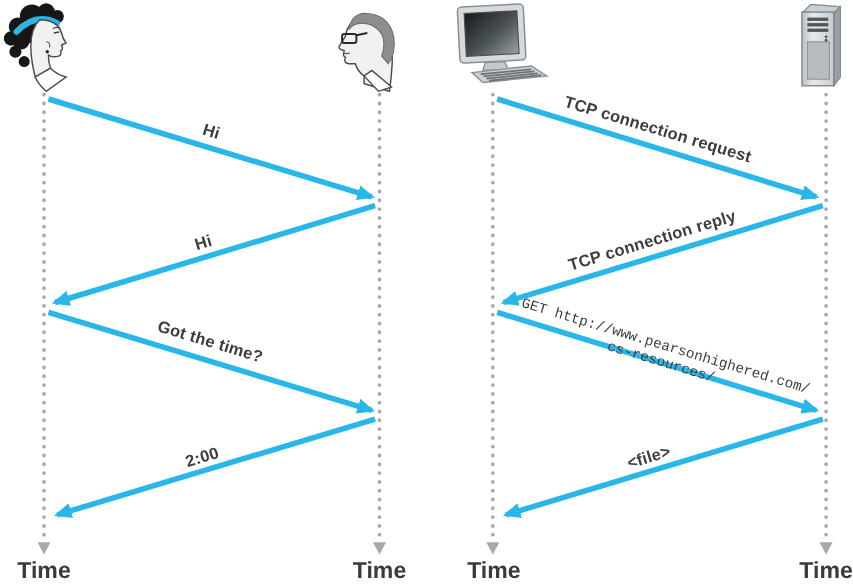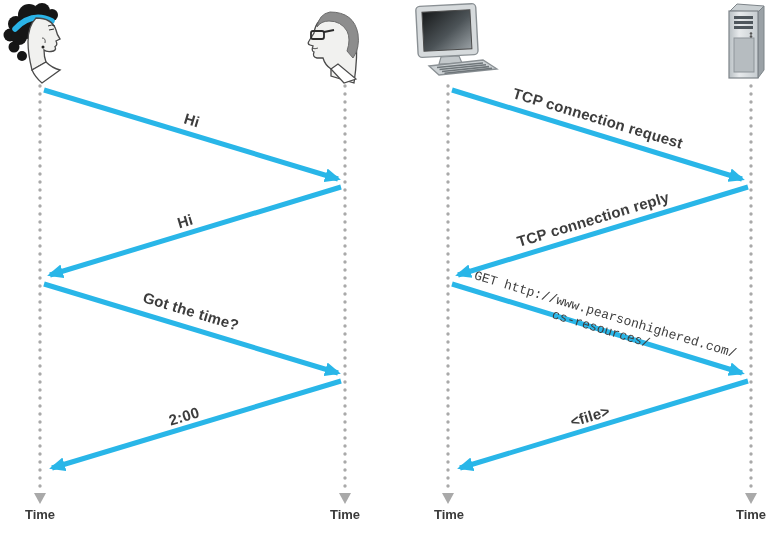--- a/index.html
+++ b/index.html
@@ -12,21 +12,21 @@
   .msg {
     position:absolute; white-space:nowrap;
     color:#3d3d3d; font-size:15px; font-weight:600; letter-spacing:.2px;
   }
   .msg.mono {
     font-family:"Liberation Mono", monospace; font-weight:400;
     font-size:13px; line-height:15px; text-align:center; letter-spacing:0;
   }
   .time {
     position:absolute; top:507px; transform:translateX(-50%);
-    color:#3a3a3a; font-size:13px; font-weight:600;
+    color:#3a3a3a; font-size:21px; font-weight:600;
   }
 </style>
 </head>
 <body>
 
 <div class="stage">
 
   <svg class="wires" width="775" height="533">
     <defs>
       <marker id="ahCyan" viewBox="0 0 16 14" markerWidth="16" markerHeight="14" refX="13" refY="7" orient="auto" markerUnits="userSpaceOnUse">

